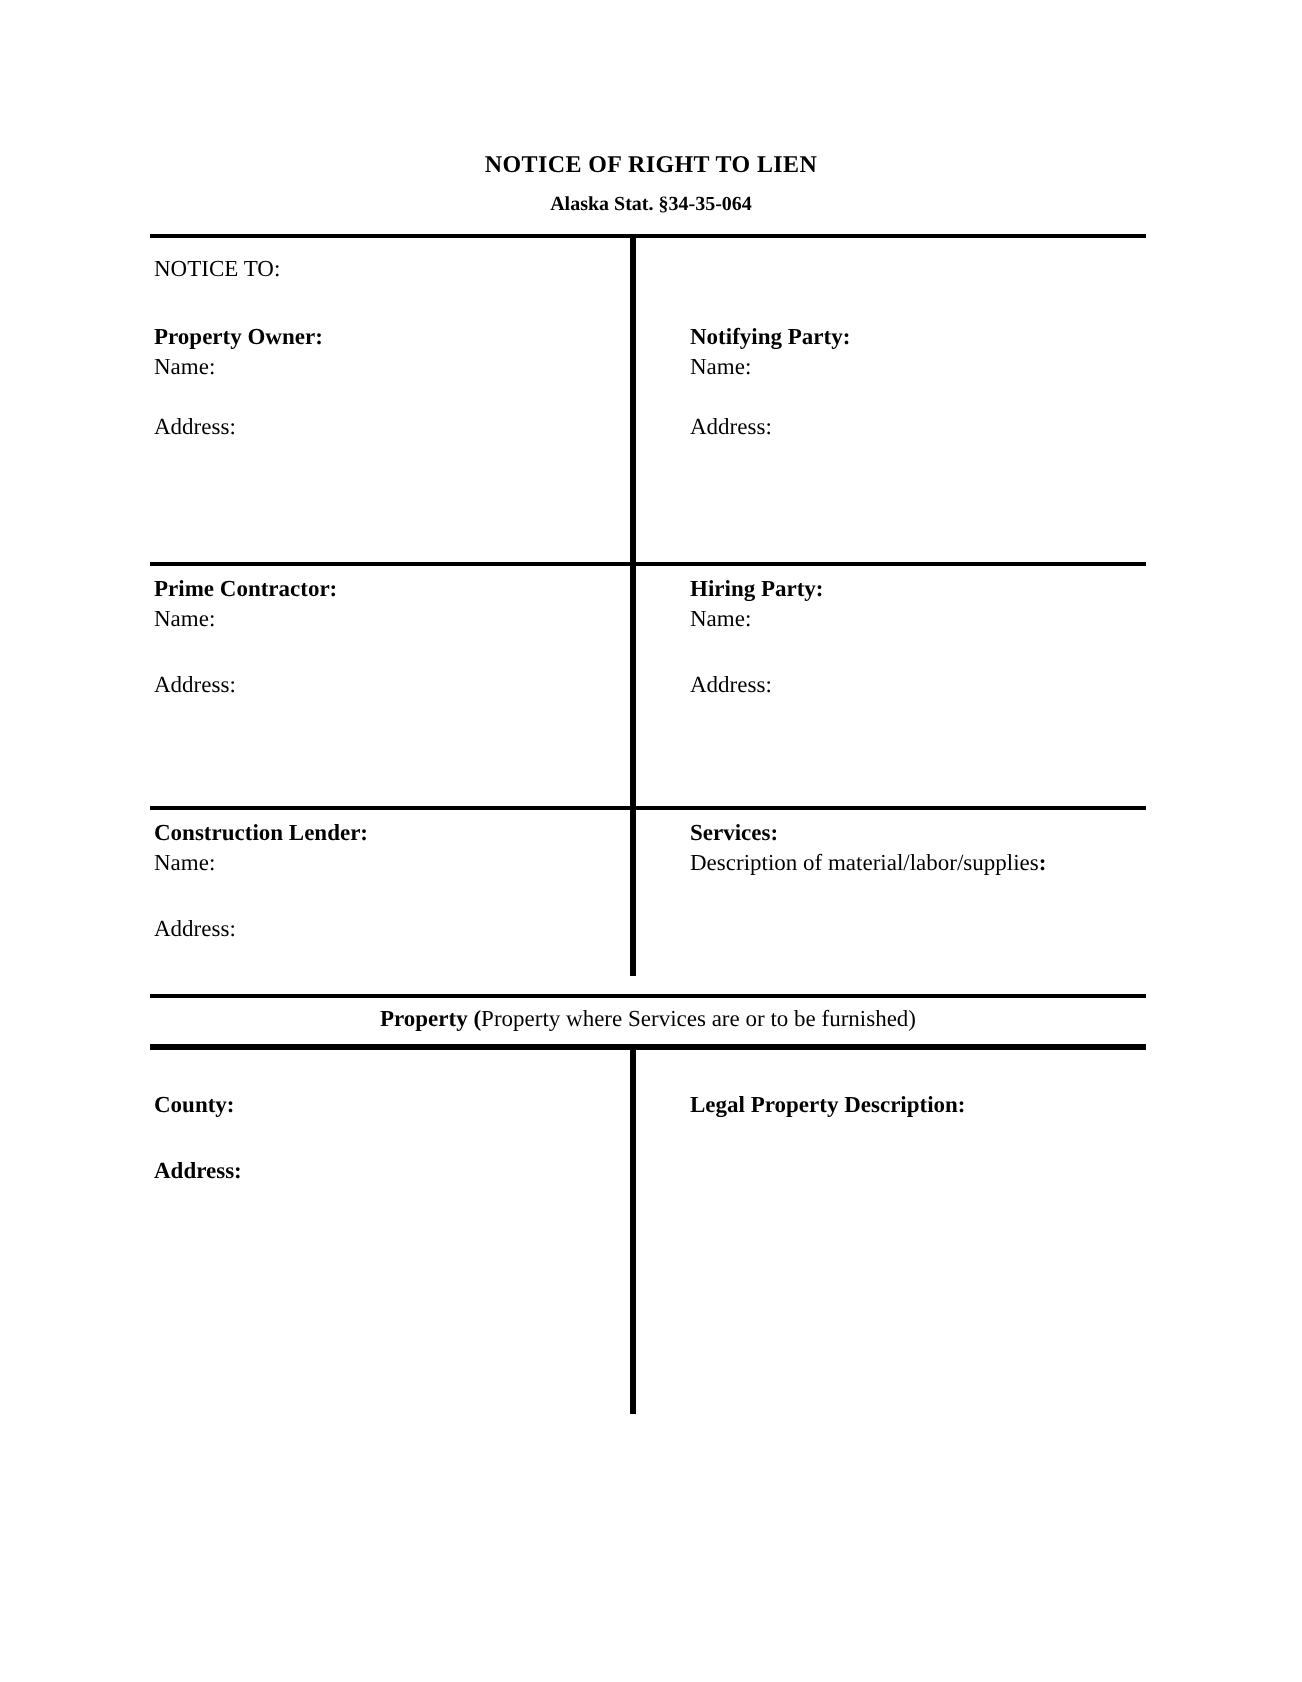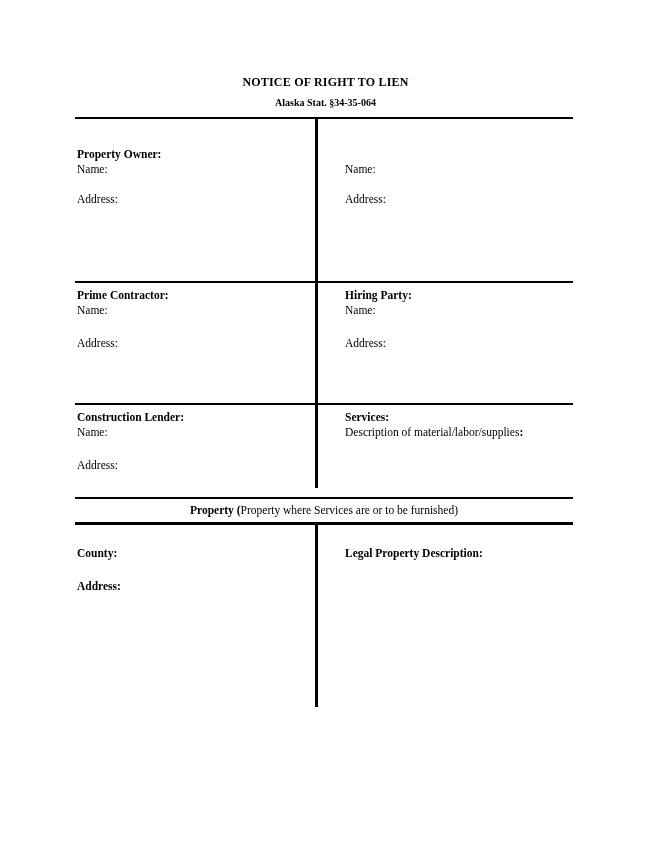--- a/index.html
+++ b/index.html
@@ -114,25 +114,27 @@
 <div class="page">
 
   <div class="doc-title">NOTICE OF RIGHT TO LIEN</div>
   <div class="doc-subtitle">Alaska Stat. §34-35-064</div>
 
   <div class="form">
 
     <div class="sec sec-1">
       <div class="vline"></div>
       <div class="cell-left">
+        <div>NOTICE TO:</div>
         <div class="party-title">Property Owner:</div>
         <div>Name:</div>
         <div class="addr-label">Address:</div>
       </div>
       <div class="cell-right">
+        <div class="party-title">Notifying Party:</div>
         <div>Name:</div>
         <div class="addr-label">Address:</div>
       </div>
     </div>
 
     <div class="sec sec-2">
       <div class="vline"></div>
       <div class="cell-left">
         <div class="party-title">Prime Contractor:</div>
         <div>Name:</div>

